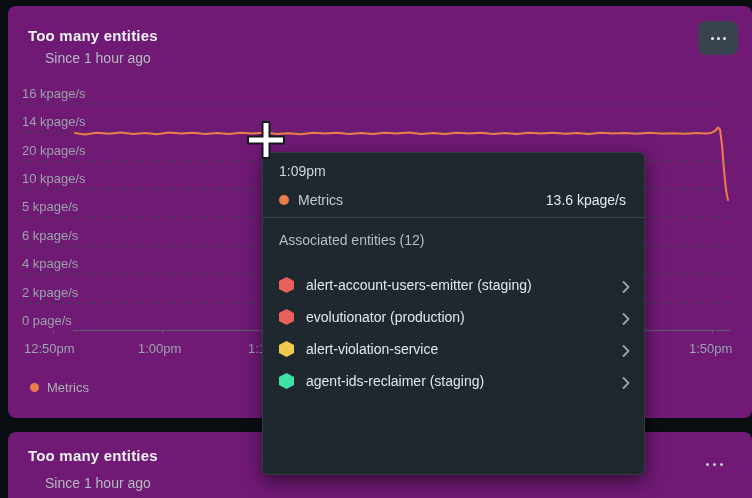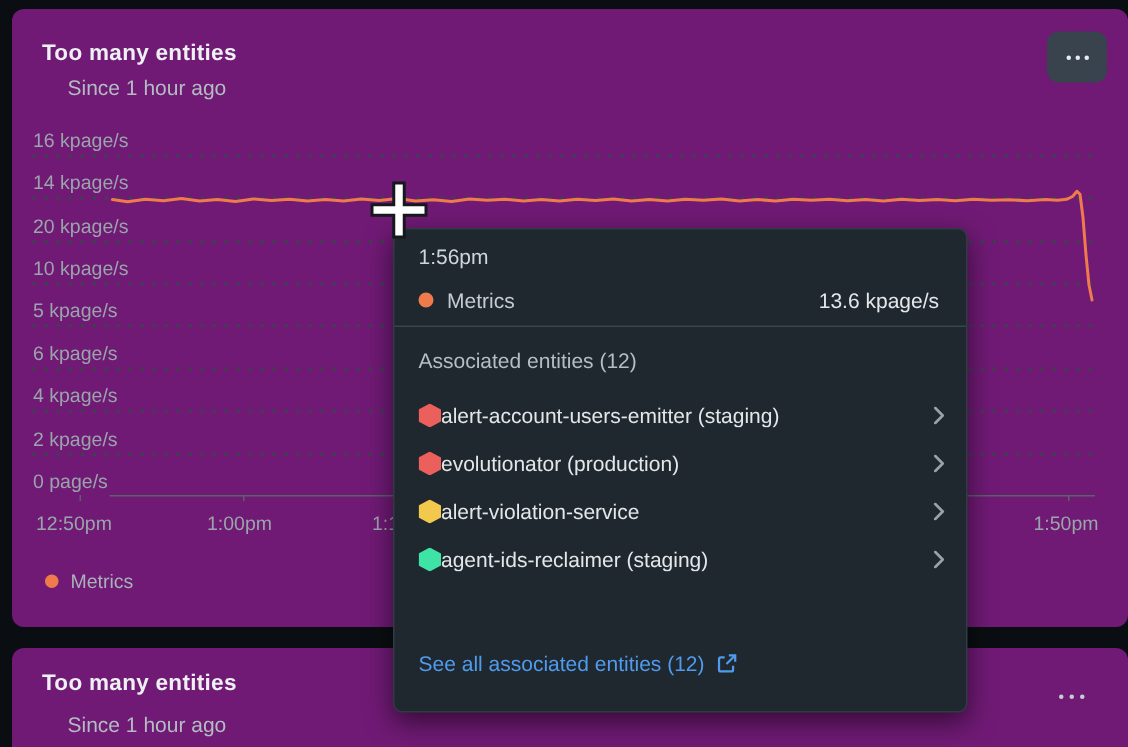--- a/index.html
+++ b/index.html
@@ -35,21 +35,21 @@
 
   .tooltip { position:absolute; left:262px; top:152px; width:383px; height:323px; background:#20282f; border:1px solid #313b43; border-radius:6px; box-shadow:0 6px 18px rgba(0,0,0,.55); z-index:5; }
   .tt-time { position:absolute; left:16px; top:10px; font-size:14px; color:#ced6db; }
   .tt-metrics-row { position:absolute; left:16px; right:18px; top:36px; height:22px; display:flex; align-items:center; gap:9px; }
   .tt-dot { width:10px; height:10px; border-radius:50%; flex:0 0 auto; }
   .tt-series-label { font-size:14px; color:#c4ccd1; }
   .tt-series-value { margin-left:auto; font-size:14px; color:#e3e8eb; }
   .tt-divider { position:absolute; left:0; top:64px; width:100%; height:1px; background:#3a444c; }
   .tt-section-title { position:absolute; left:16px; top:79px; font-size:14px; color:#b4bec4; }
   .tt-list { position:absolute; left:16px; right:14px; top:108px; }
-  .tt-row { height:32px; display:flex; align-items:center; cursor:pointer; }
+  .tt-row { height:32px; display:flex; align-items:flex-end; gap:12px; cursor:pointer; }
   .hexagon { width:15px; height:16px; flex:0 0 auto;
     clip-path:polygon(50% 0%, 100% 25%, 100% 75%, 50% 100%, 0% 75%, 0% 25%); }
   .tt-entity-name { font-size:14px; color:#e2e7ea; white-space:nowrap; overflow:hidden; }
   .tt-chevron { margin-left:auto; display:flex; align-items:center; }
   .tt-link-row { position:absolute; left:16px; top:281px; display:flex; align-items:center; gap:7px; cursor:pointer; }
   .tt-link { font-size:14px; color:#4f9bef; }
 
   .crosshair { position:absolute; left:244px; top:118px; z-index:10; pointer-events:none; }
 </style>
 </head>
@@ -113,21 +113,21 @@
   </div>
   <div class="ellipsis-plain">
     <span style="display:flex; gap:4px;">
       <span class="dot"></span>
         <span class="dot"></span>
         <span class="dot"></span>
     </span>
   </div>
 
   <div class="tooltip">
-    <div class="tt-time">1:56pm</div>
+    <div class="tt-time">1:09pm</div>
 
     <div class="tt-metrics-row">
       <span class="tt-dot" style="background: rgb(239, 123, 76);"></span>
       <span class="tt-series-label">Metrics</span>
       <span class="tt-series-value">13.6 kpage/s</span>
     </div>
 
     <div class="tt-divider"></div>
     <div class="tt-section-title">Associated entities (12)</div>
 
@@ -163,29 +163,19 @@
         <span class="hexagon" style="background: rgb(62, 227, 166);"></span>
         <span class="tt-entity-name">agent-ids-reclaimer (staging)</span>
         <span class="tt-chevron">
           <svg width="8" height="12" viewBox="0 0 8 12">
               <path d="M1.5 1l5 5-5 5" stroke="#98a2a9" stroke-width="1.8" fill="none" stroke-linecap="round" stroke-linejoin="round"></path>
             </svg>
         </span>
       </div>
     </div>
 
-    <div class="tt-link-row">
-      <span class="tt-link">See all associated entities (12)</span>
-      <span style="display:flex;">
-        <svg width="15" height="15" viewBox="0 0 16 16" fill="none" stroke="#4f9bef" stroke-width="1.6">
-          <path d="M6.5 3.5H3.8c-.7 0-1.3.6-1.3 1.3v7.4c0 .7.6 1.3 1.3 1.3h7.4c.7 0 1.3-.6 1.3-1.3V9.5"></path>
-          <path d="M9.5 2h4.5v4.5"></path>
-          <path d="M13.7 2.3L7.8 8.2"></path>
-        </svg>
-      </span>
-    </div>
   </div>
 
   <svg class="crosshair" width="44" height="44" viewBox="0 0 44 44">
     <path d="M18.5 4 h7 v14.5 h14.5 v7 h-14.5 v14.5 h-7 v-14.5 h-14.5 v-7 h14.5 Z" fill="#ffffff" stroke="#15191d" stroke-width="2"></path>
   </svg>
 
 </div>
 
 </body></html>

